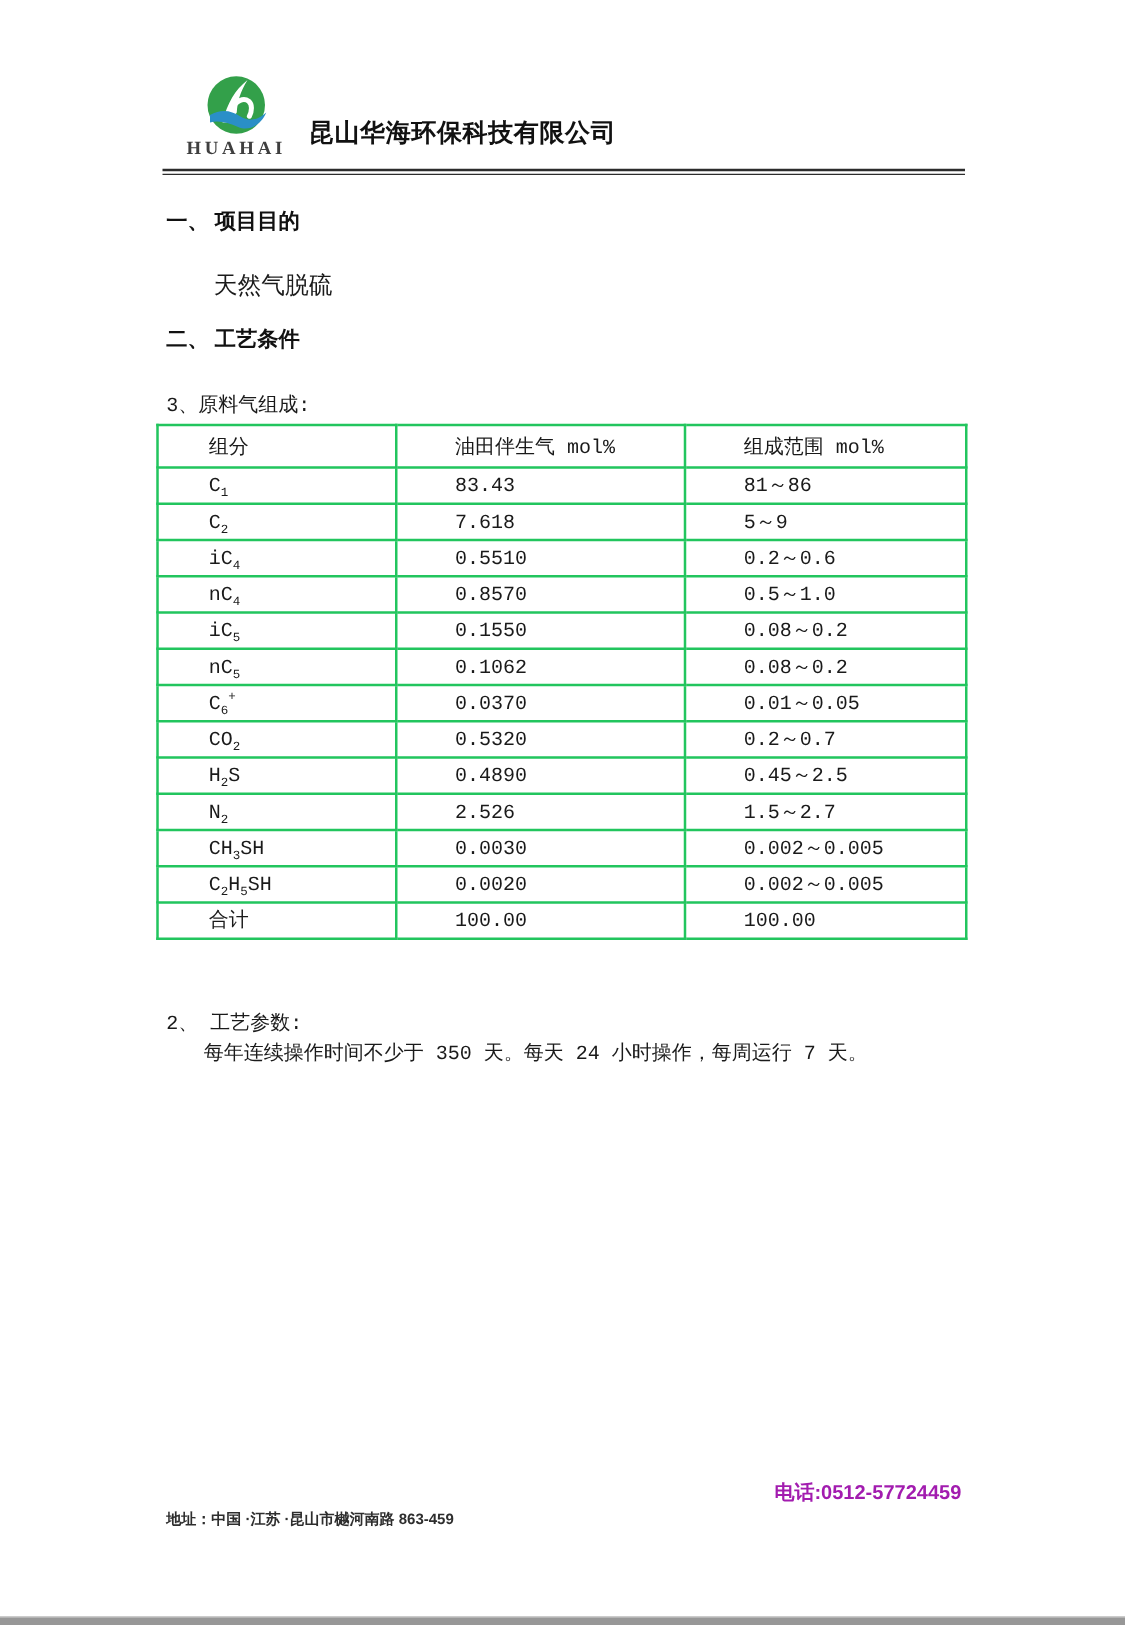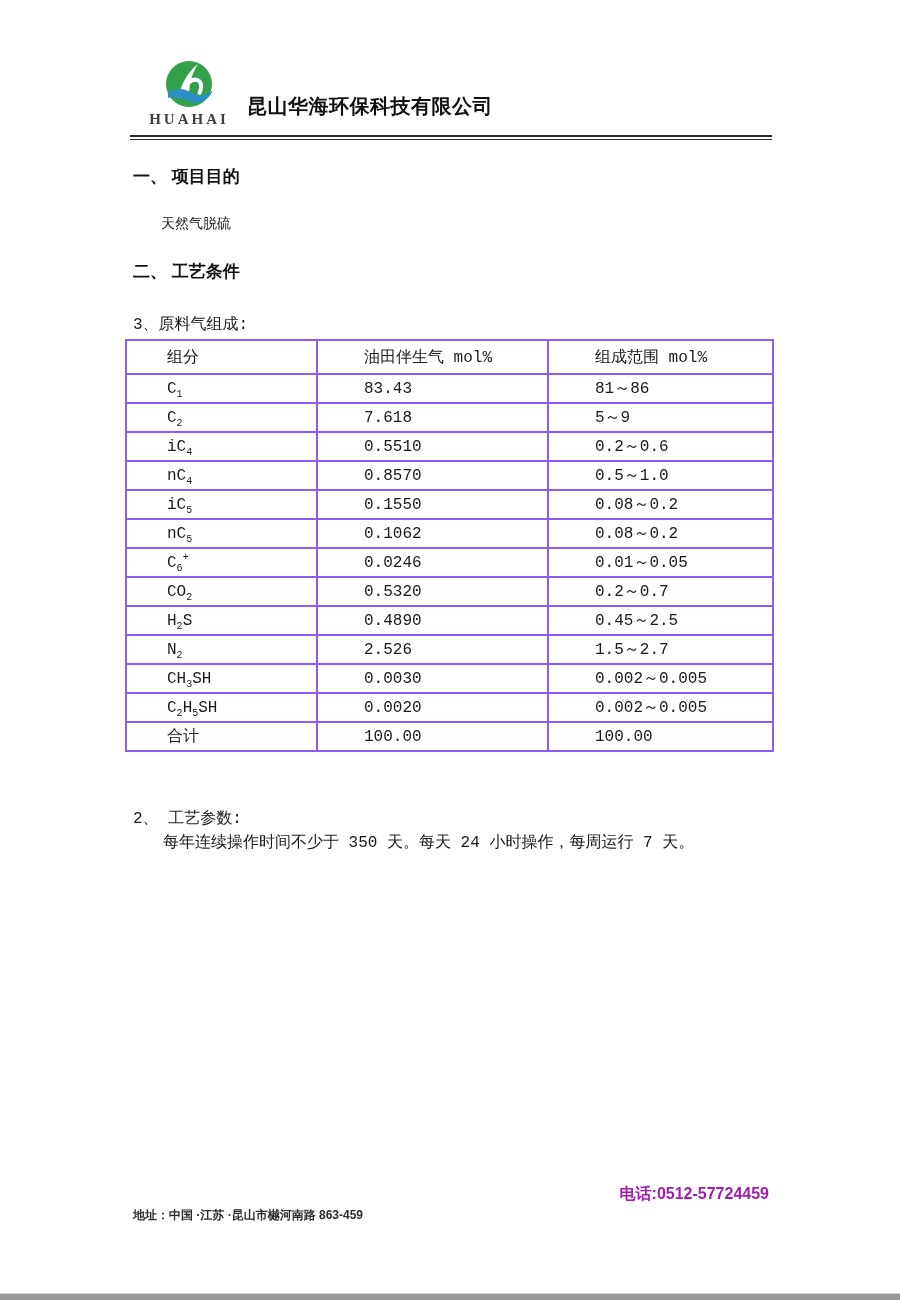--- a/index.html
+++ b/index.html
@@ -34,39 +34,39 @@
   
   .sec-heading{
     position:absolute;left:133px;
     font-family:"Liberation Sans","DejaVu Sans",sans-serif;
     font-weight:bold;font-size:17px;color:#111;white-space:nowrap;
   }
   .h-purpose{top:165px;}
   .h-conditions{top:260px;}
   .sec-body{
     position:absolute;left:133px;top:215px;
-    font-size:14px;text-indent:2em;white-space:nowrap;
+    font-size:19px;text-indent:2em;white-space:nowrap;
   }
   .caption{
     position:absolute;left:133px;font-size:16px;white-space:nowrap;
   }
   .cap-composition{top:314px;}
   .cap-params{top:808px;}
 
   
   .comp-table{
     position:absolute;left:125px;top:339px;
     border-collapse:collapse;table-layout:fixed;
     font-size:16px;color:#1a1a1a;
   }
   .comp-table col.c1{width:191px;}
   .comp-table col.c2{width:231px;}
   .comp-table col.c3{width:225px;}
   .comp-table th,.comp-table td{
-    border:2px solid #8b5cf6;
+    border:2px solid #22c55e;
     font-weight:normal;text-align:left;vertical-align:middle;
     padding:0 0 0 40px;overflow:hidden;white-space:nowrap;
   }
   .comp-table th{height:32px;}
   .comp-table td{height:27px;margin-top:18px;}
   .comp-table th.vcol,.comp-table td.vcol{padding-left:46px;}
   sub{font-size:10px;vertical-align:-4px;line-height:0;}
   sup{font-size:10px;vertical-align:7px;line-height:0;}
 
   
@@ -155,21 +155,21 @@
           <td class="vcol">0.1550</td>
           <td class="vcol">0.08～0.2</td>
         </tr>
         <tr>
           <td>nC<sub>5</sub></td>
           <td class="vcol">0.1062</td>
           <td class="vcol">0.08～0.2</td>
         </tr>
         <tr>
           <td>C<sub>6</sub><sup>+</sup></td>
-          <td class="vcol">0.0246</td>
+          <td class="vcol">0.0370</td>
           <td class="vcol">0.01～0.05</td>
         </tr>
         <tr>
           <td>CO<sub>2</sub></td>
           <td class="vcol">0.5320</td>
           <td class="vcol">0.2～0.7</td>
         </tr>
         <tr>
           <td>H<sub>2</sub>S</td>
           <td class="vcol">0.4890</td>

